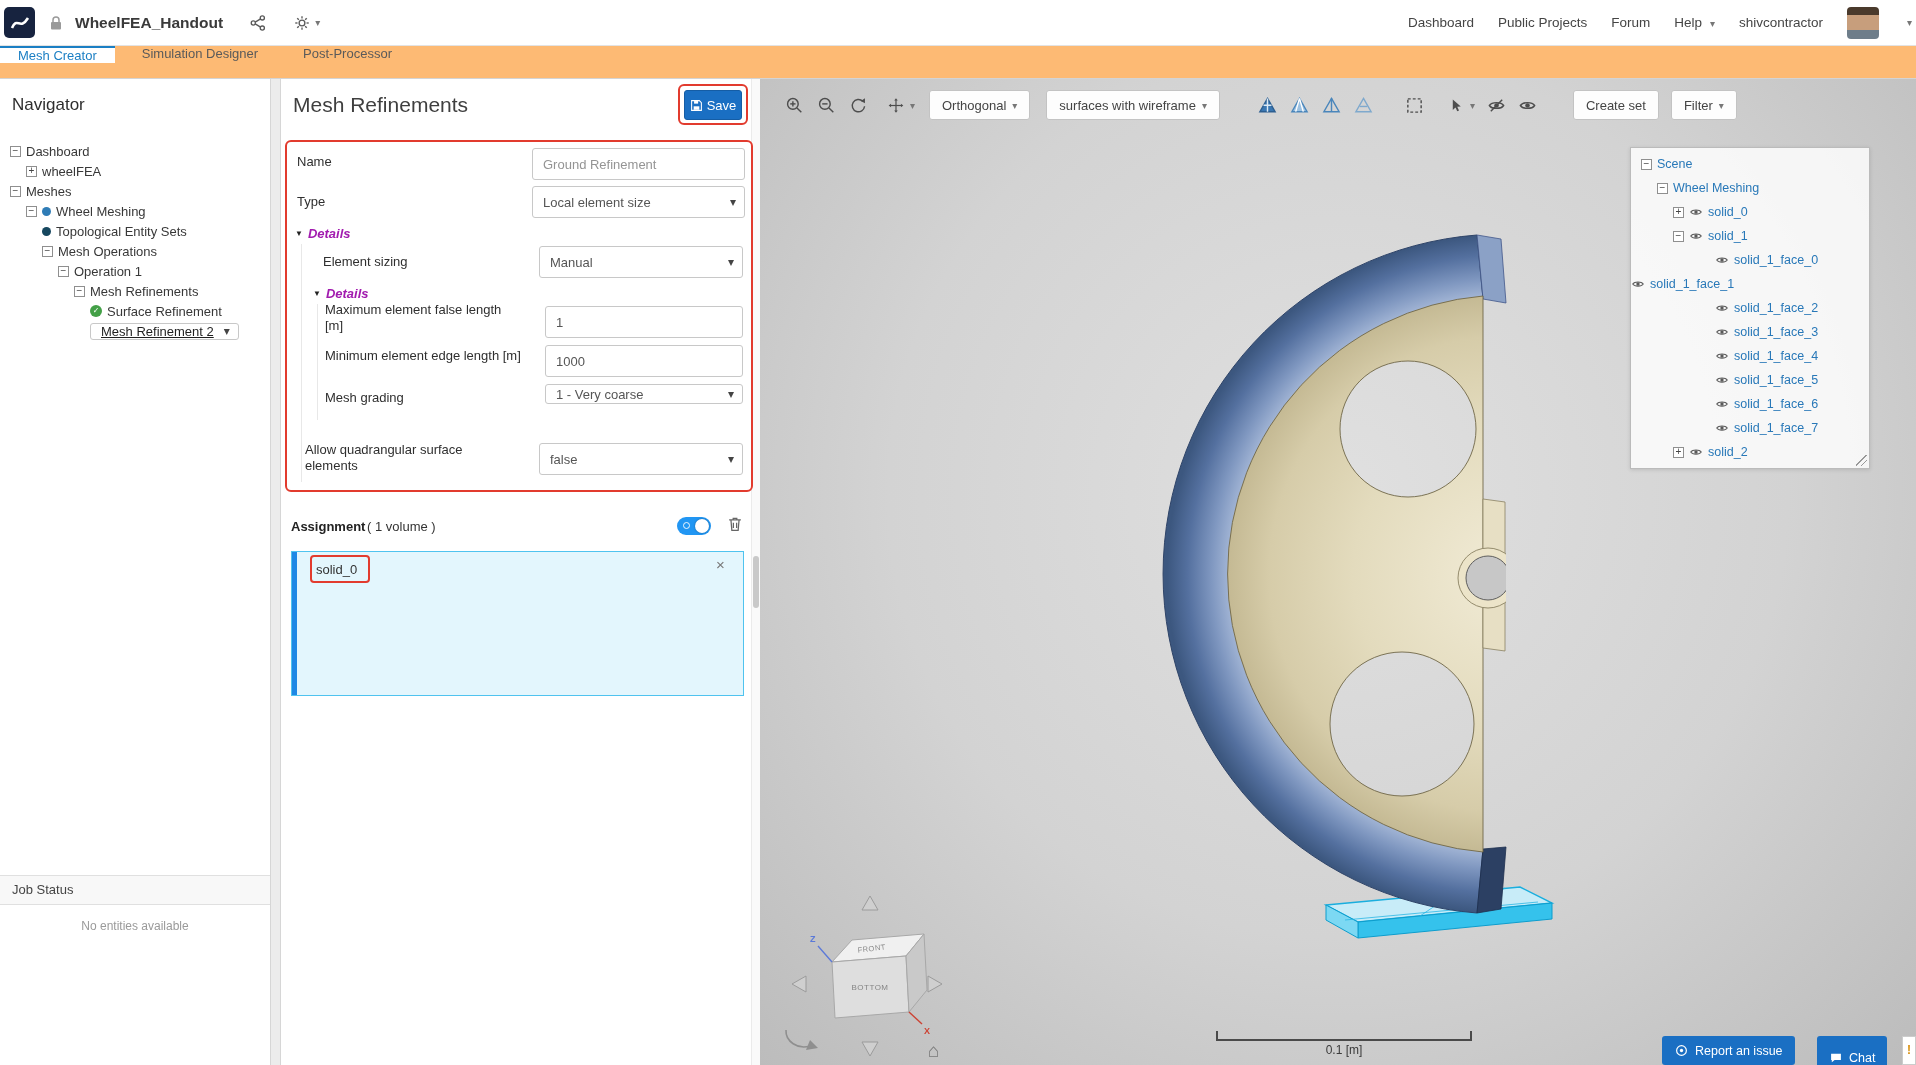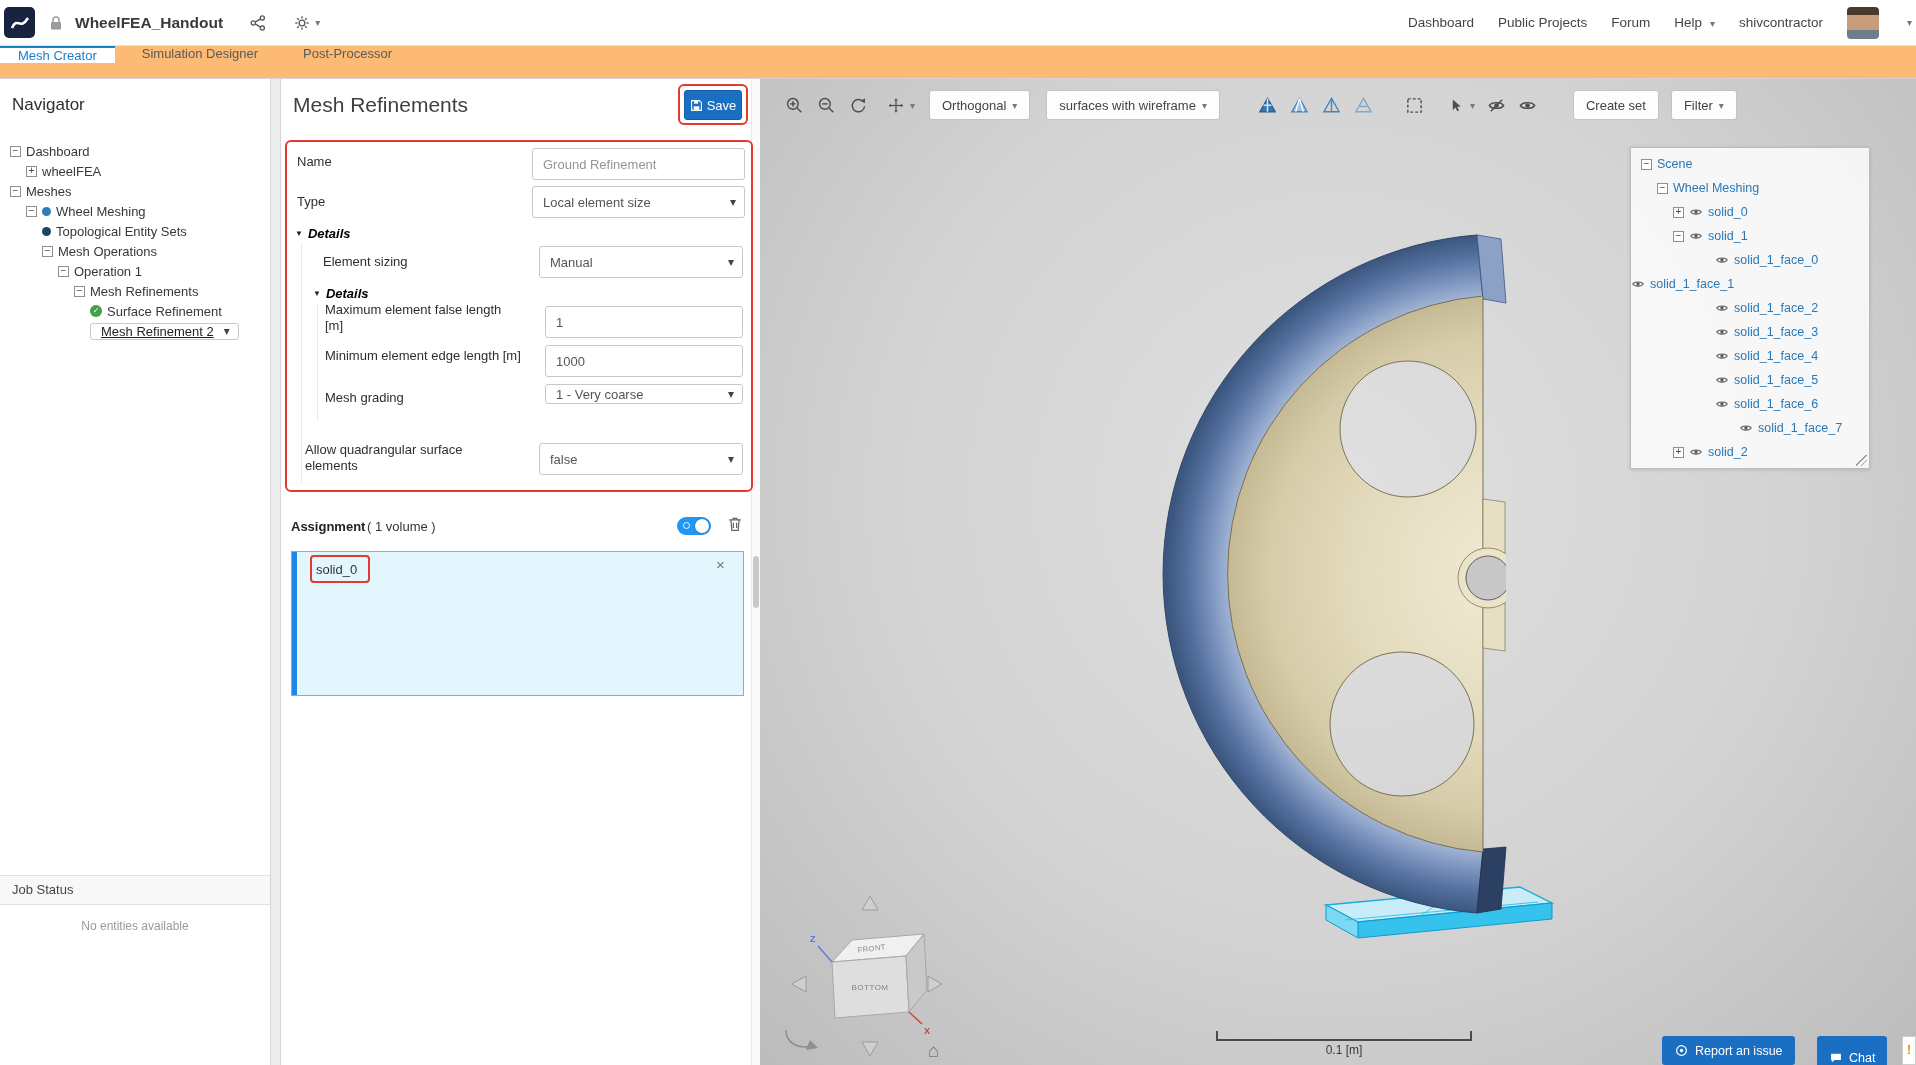--- a/index.html
+++ b/index.html
@@ -64,21 +64,21 @@
   .formbox { position:absolute; left:6px; top:63px; width:464px; height:348px; }
   .flabel { position:absolute; font-size:13px; color:#2f2f2f; line-height:16px; }
   .inp { position:absolute; border:1px solid #c8c8c8; border-radius:3px; font-size:13px;
     color:#555; padding:0 10px; font-family:inherit; background:#fff; }
   .inp.ghost { color:#949494; }
   .sel { position:absolute; border:1px solid #c8c8c8; border-radius:3px; background:#fff;
     display:flex; align-items:center; padding:0 24px 0 10px; font-size:13px; color:#555; cursor:pointer; }
   .sel::after { content:"▾"; position:absolute; right:8px; color:#444; font-size:12px; }
   .details-hdr { position:absolute; display:flex; align-items:center; gap:5px; cursor:pointer; }
   .details-hdr .tri { font-size:8px; color:#222; }
-  .details-hdr .dt { font-size:13px; font-weight:bold; font-style:italic; color:#000000;text-align:right; }
+  .details-hdr .dt { font-size:13px; font-weight:bold; font-style:italic; color:#a21caf;text-align:right; }
   .vline { position:absolute; width:1px; background:#e8e8e8; }
   .assign-label { position:absolute; left:10px; top:440px; font-size:13px; font-weight:bold; color:#222; }
   .assign-count { position:absolute; left:86px; top:440px; font-size:13px; color:#333; }
   .toggle { position:absolute; left:396px; top:438px; width:34px; height:18px; border-radius:9px;
     background:#2196f3; cursor:pointer; }
   .toggle .knob { position:absolute; right:2px; top:2px; width:14px; height:14px; border-radius:50%;
     background:#fff; box-shadow:0 0 2px rgba(0,0,0,.4); }
   .toggle .ring { position:absolute; left:6px; top:5px; width:7px; height:7px; border-radius:50%;
     border:1.5px solid rgba(255,255,255,.9); }
   .trash-btn { position:absolute; left:444px; top:436px; width:20px; height:20px; background:none;
@@ -539,21 +539,21 @@
             </svg></span>
           <span class="lbl">solid_1_face_5</span>
         </div>
         <div class="scene-row" style="padding-left: 84px;">
           <span class="tree-eye"><svg viewBox="0 0 20 20">
               <path d="M2.5 10c2.6-4 12.4-4 15 0-2.6 4-12.4 4-15 0z"></path>
               <circle cx="10" cy="10" r="2.4" class="f"></circle>
             </svg></span>
           <span class="lbl">solid_1_face_6</span>
         </div>
-        <div class="scene-row" style="padding-left: 108px;">
+        <div class="scene-row" style="padding-left: 84px;">
           <span class="tree-eye"><svg viewBox="0 0 20 20">
               <path d="M2.5 10c2.6-4 12.4-4 15 0-2.6 4-12.4 4-15 0z"></path>
               <circle cx="10" cy="10" r="2.4" class="f"></circle>
             </svg></span>
           <span class="lbl">solid_1_face_7</span>
         </div>
         <div class="scene-row" style="padding-left: 42px;">
           <span class="exp">+</span>
           <span class="tree-eye"><svg viewBox="0 0 20 20">
               <path d="M2.5 10c2.6-4 12.4-4 15 0-2.6 4-12.4 4-15 0z"></path>

